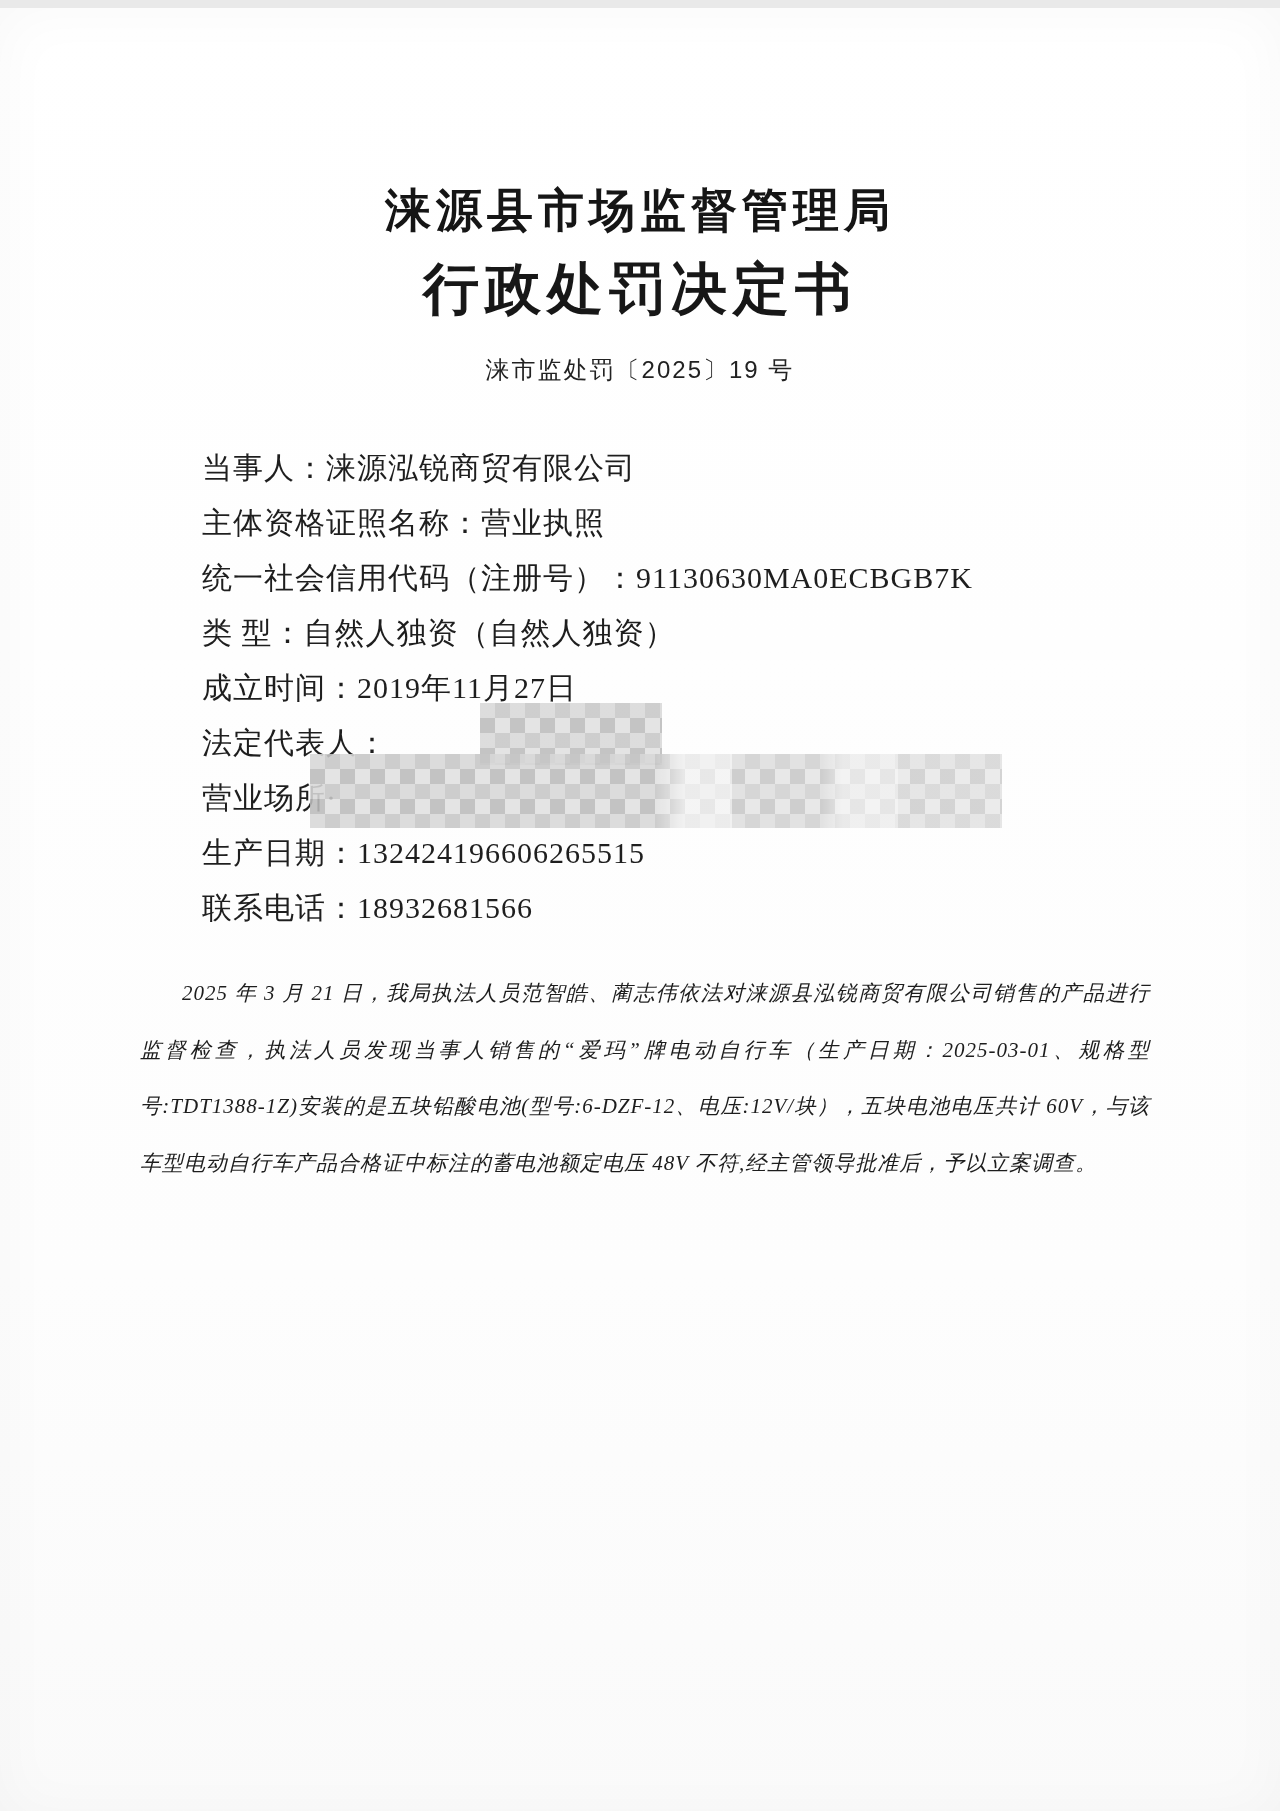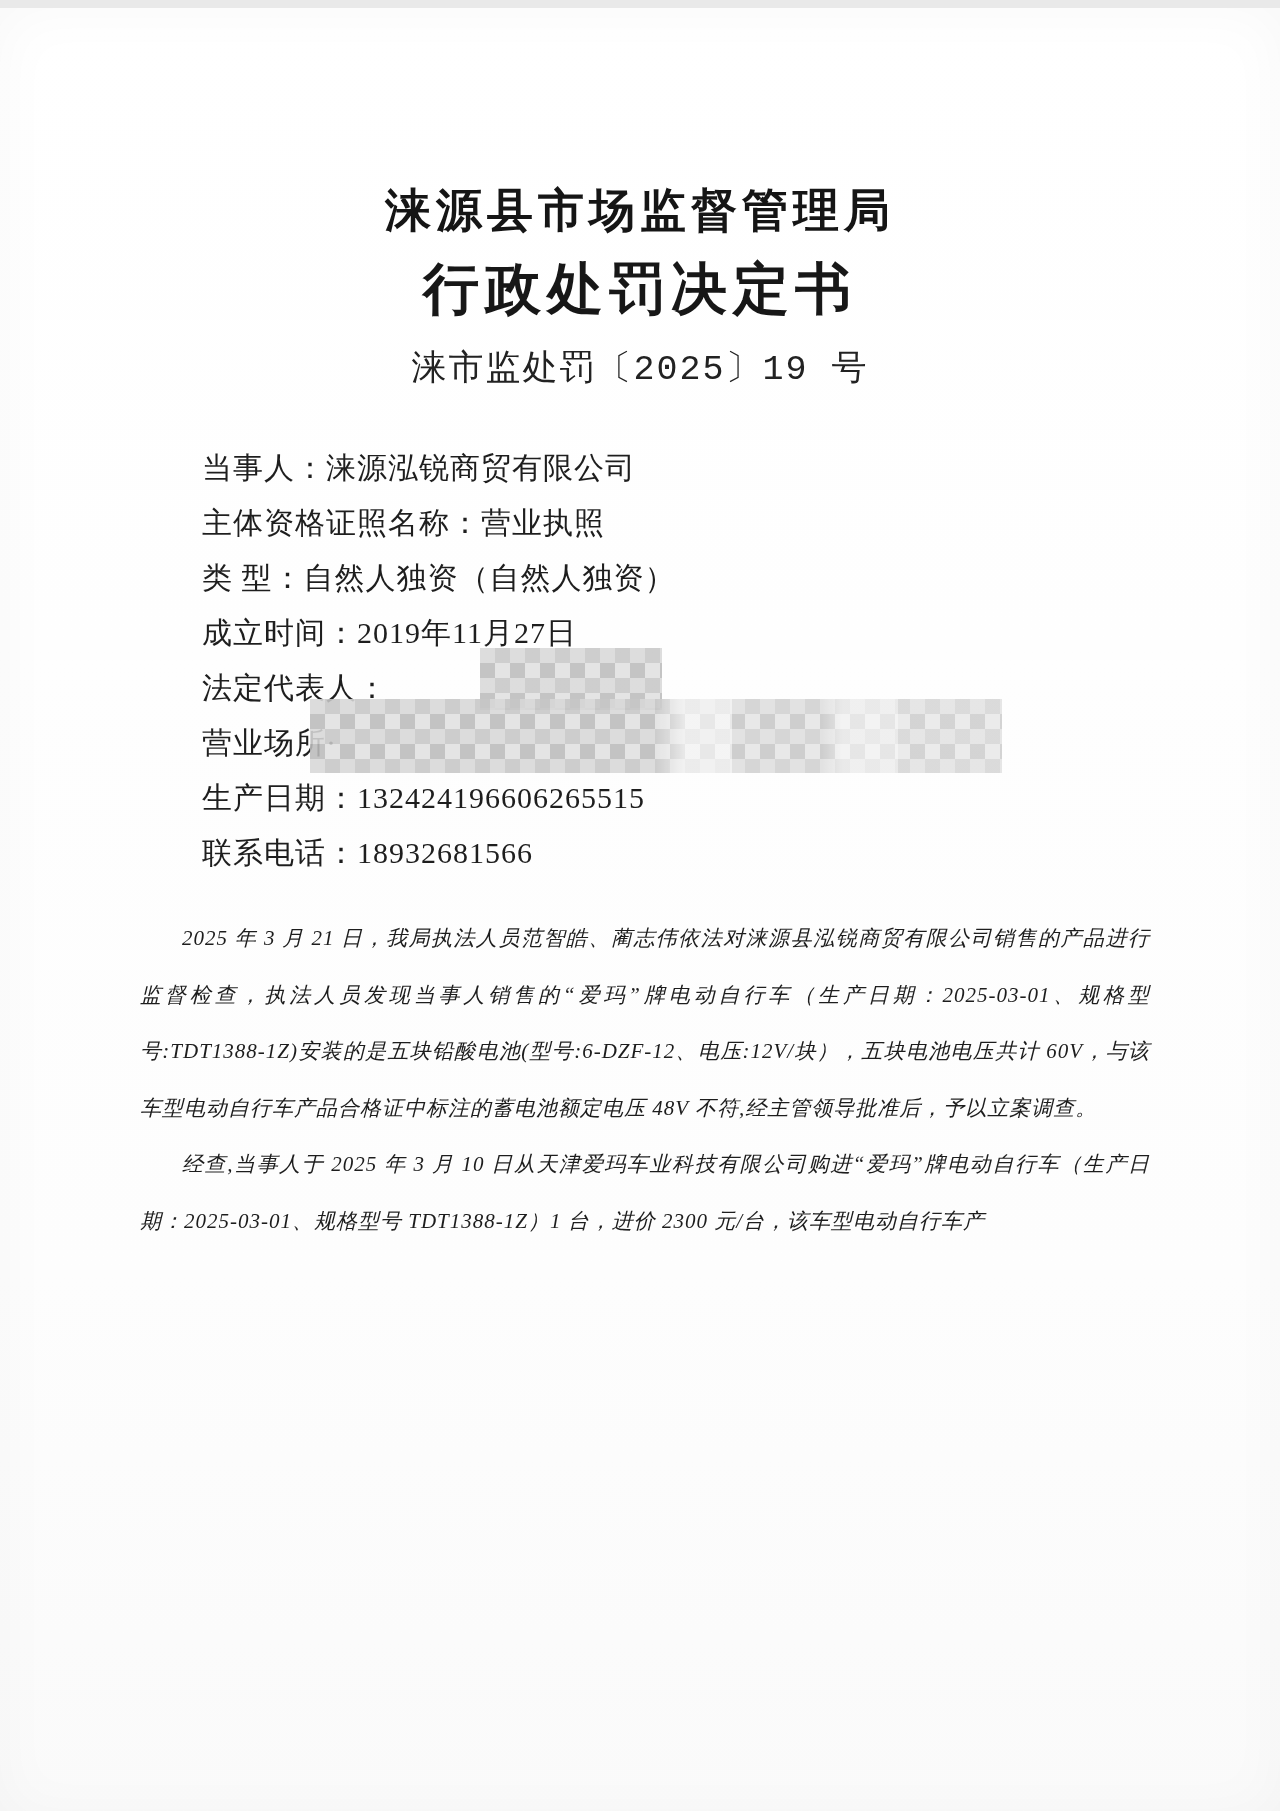--- a/index.html
+++ b/index.html
@@ -24,22 +24,22 @@
   .doc-title{
     margin:18px 0 0 0;
     font-family:"Liberation Sans",sans-serif;
     font-weight:700;
     font-size:56px;line-height:62px;
     letter-spacing:6px;
     color:#171717;
   }
   .doc-number{
     margin-top:30px;
-    font-family:Liberation Mono, monospace;
-    font-size:35px;line-height:40px;
+    font-family:Liberation Sans, sans-serif;
+    font-size:24px;line-height:40px;
     letter-spacing:2px;
     color:#222;
   }
   .info-block{
     margin:50px 130px 0 140px;
     font-family:"Liberation Serif",serif;
     font-size:30px;
     color:#1e1e1e;
   }
   .doc-line{
@@ -103,20 +103,23 @@
   <div class="info-block">
 
     <div class="doc-line">
       <span>当事人：</span><span>涞源泓锐商贸有限公司</span>
     </div>
 
     <div class="doc-line">
       <span>主体资格证照名称：</span><span>营业执照</span>
     </div>
 
+    <div class="doc-line">
+      <span>统一社会信用代码（注册号）：</span><span>91130630MA0ECBGB7K</span>
+    </div>
 
     <div class="doc-line">
       <span>类 型：</span><span>自然人独资（自然人独资）</span>
     </div>
 
     <div class="doc-line">
       <span>成立时间：</span><span>2019年11月27日</span>
     </div>
 
     <div class="doc-line">
@@ -135,16 +138,15 @@
     </div>
 
     <div class="doc-line">
       <span>联系电话：</span><span>18932681566</span>
     </div>
 
   </div>
 
   <div class="body-block">
     <p>2025 年 3 月 21 日，我局执法人员范智皓、蔺志伟依法对涞源县泓锐商贸有限公司销售的产品进行监督检查，执法人员发现当事人销售的“爱玛”牌电动自行车（生产日期：2025-03-01、规格型号:TDT1388-1Z)安装的是五块铅酸电池(型号:6-DZF-12、电压:12V/块），五块电池电压共计 60V，与该车型电动自行车产品合格证中标注的蓄电池额定电压 48V 不符,经主管领导批准后，予以立案调查。</p>
-    <p>经查,当事人于 2025 年 3 月 10 日从天津爱玛车业科技有限公司购进“爱玛”牌电动自行车（生产日期：2025-03-01、规格型号 TDT1388-1Z）1 台，进价 2300 元/台，该车型电动自行车产</p>
   </div>
 
 </div>
 
 </body></html>

